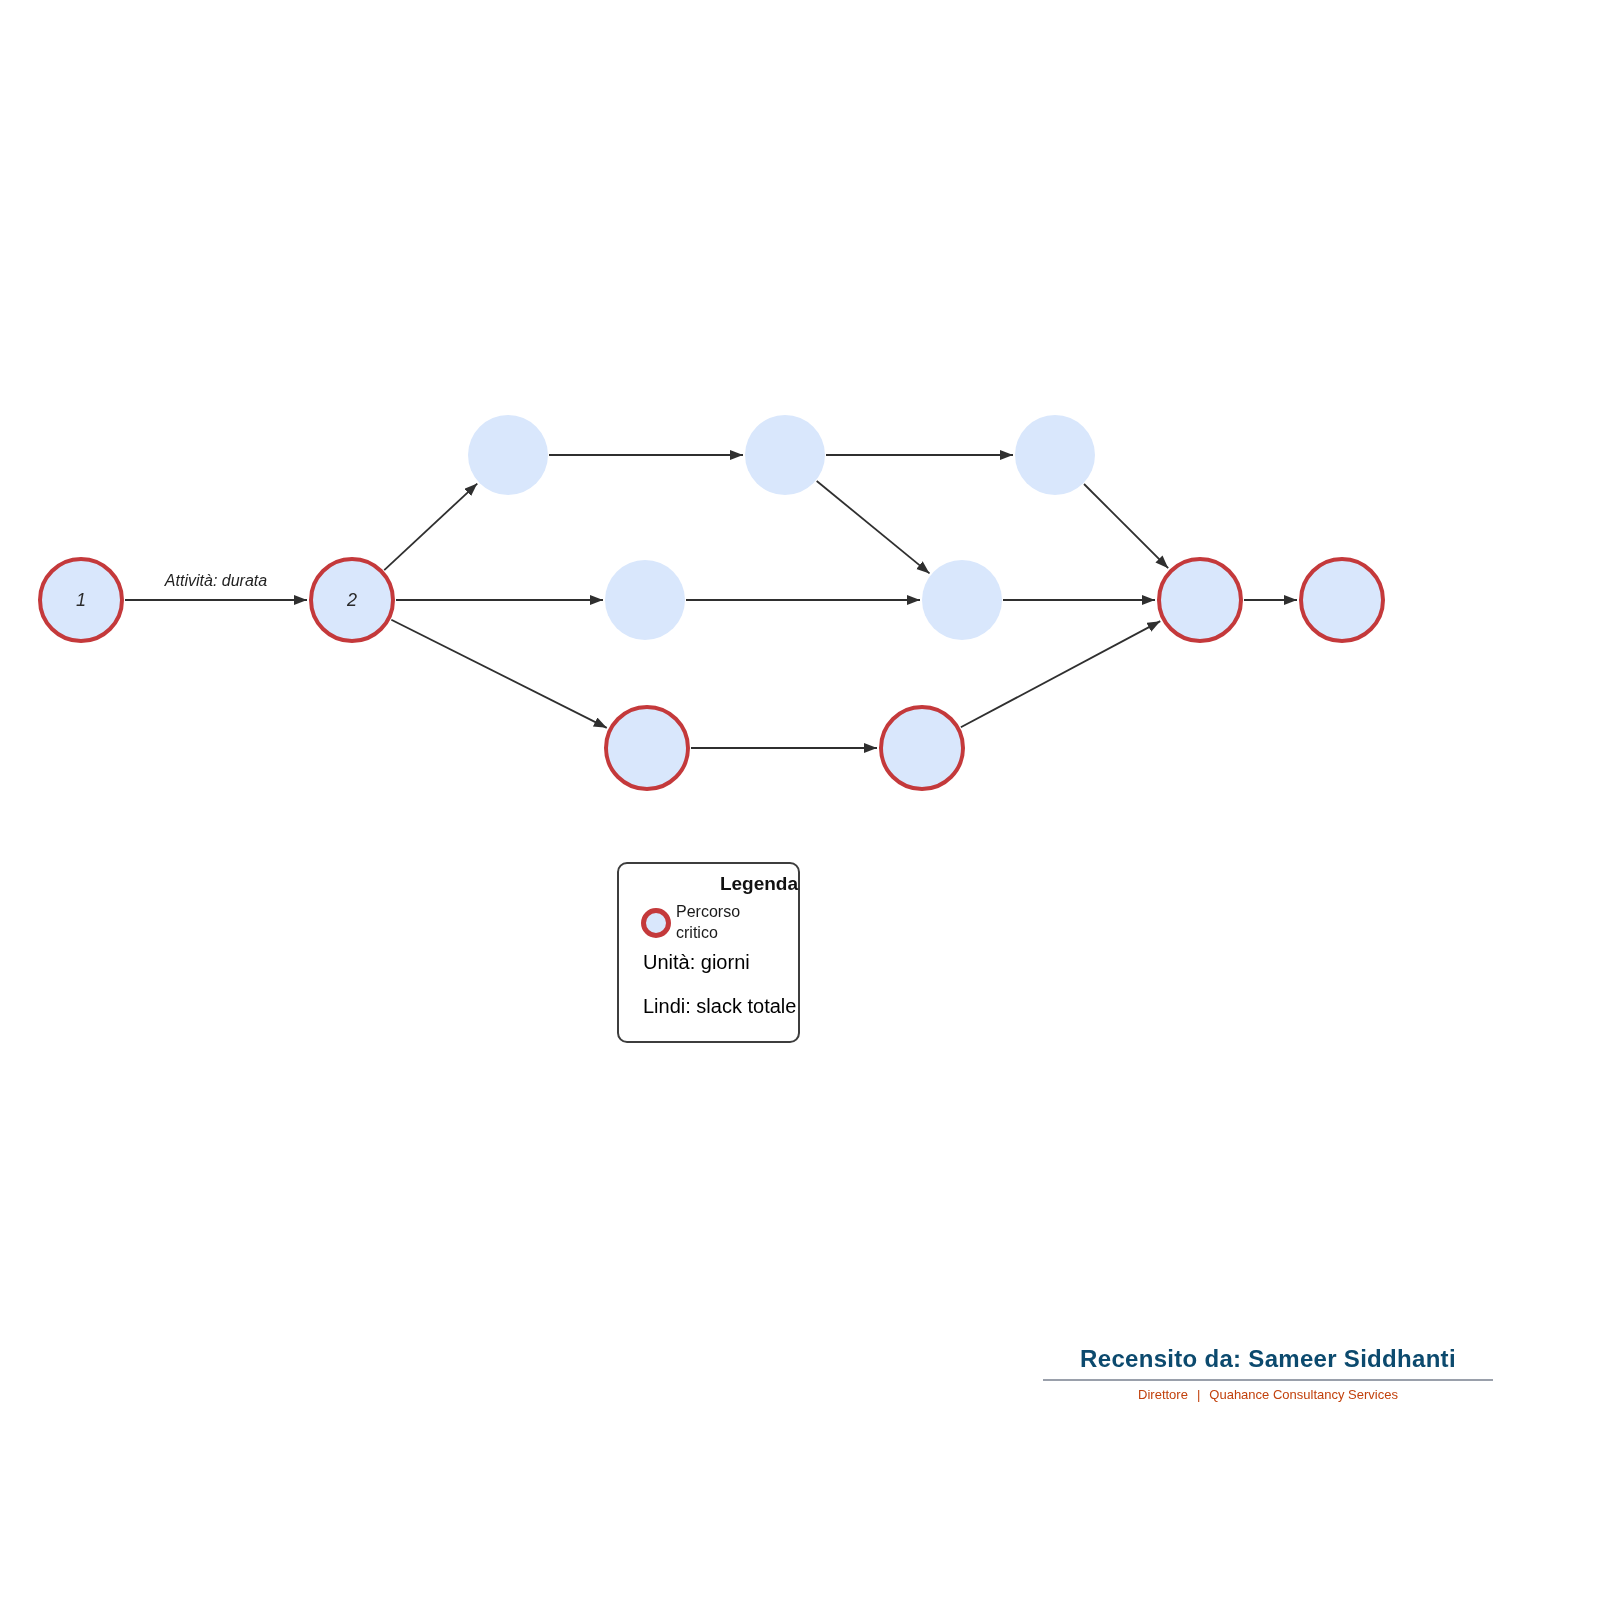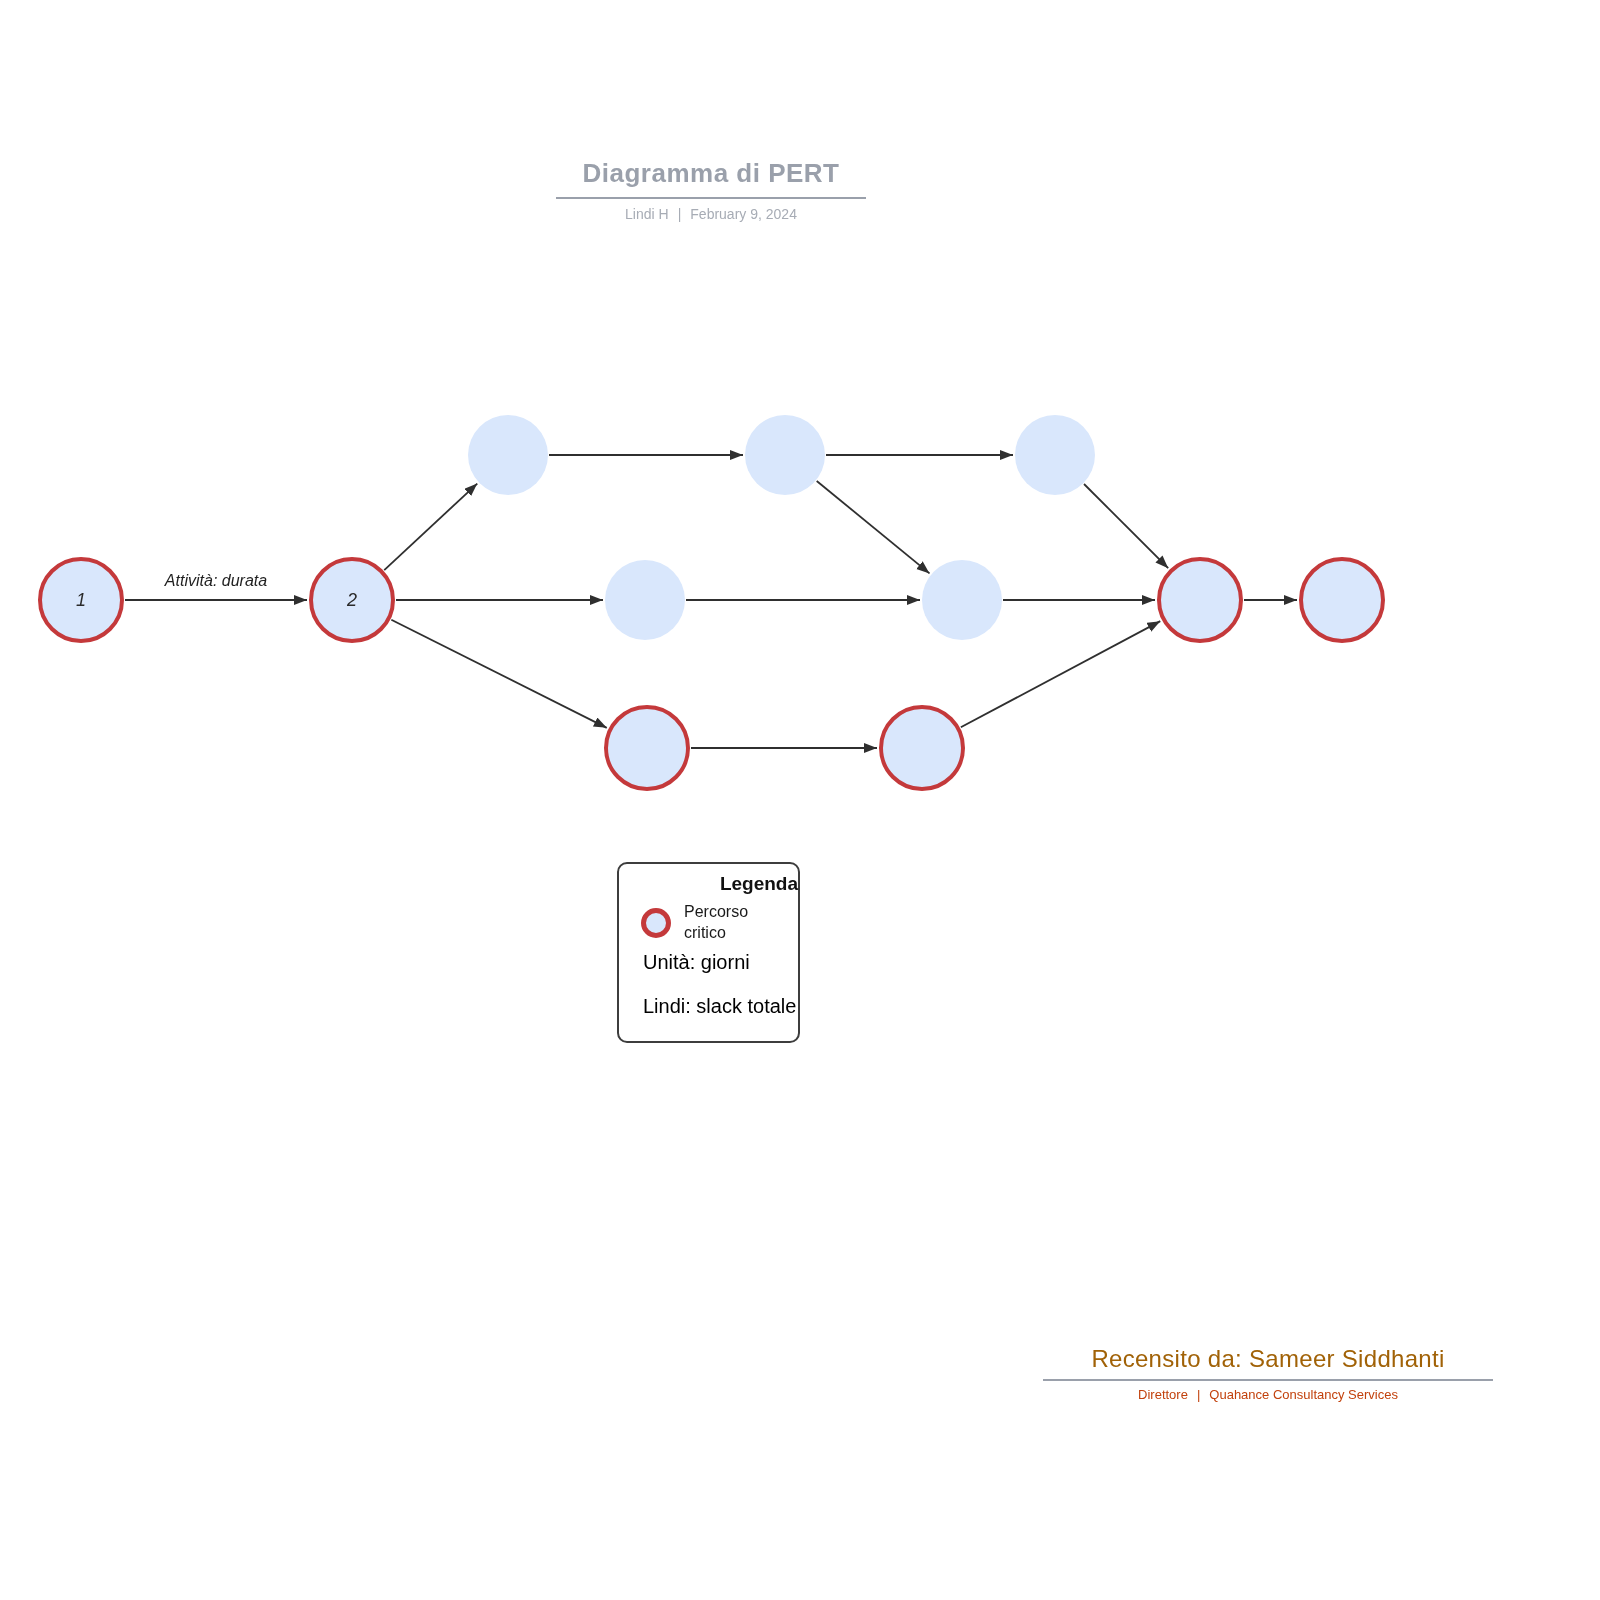--- a/index.html
+++ b/index.html
@@ -78,21 +78,21 @@
   .legend-swatch {
     flex: 0 0 auto;
     width: 20px;
     height: 20px;
     box-sizing: content-box;
     border: 5px solid #c4393b;
     border-radius: 50%;
     background: #d9e7fc;
   }
   .legend-label {
-    margin-left: 13px;
+    margin-left: 5px;
     width: 90px;
     font-size: 16px;
     line-height: 1.3;
     color: #1a1a1a;
   }
   .legend-line {
     margin: 7px 0 0 24px;
     font-size: 20px;
     color: #000000;
   }
@@ -102,47 +102,40 @@
   .doc-footer {
     position: absolute;
     left: 1043px;
     top: 1345px;
     width: 450px;
     text-align: center;
   }
   .footer-title {
     font-size: 24px;
     line-height: 28px;
-    font-weight: normal;
-    color: #a16207;
+    font-weight: bold;
+    color: #0c4a6e;
     letter-spacing: 0.3px;
   }
   .footer-rule {
     width: 450px;
     margin: 6px auto 0 auto;
     border-bottom: 2px solid #9aa0ab;
   }
   .footer-subtitle {
     margin-top: 6px;
     font-size: 13px;
     color: #c2410c;
   }
 </style>
 </head>
 <body>
 
 <div class="page">
 
-  <header class="doc-header">
-    <h1 class="doc-title">Diagramma di PERT</h1>
-    <div class="doc-title-rule"></div>
-    <div class="doc-subtitle">
-      <span>Lindi H</span><span class="sep">|</span><span>February 9, 2024</span>
-    </div>
-  </header>
 
   <svg id="diagram" width="1600" height="1600" viewBox="0 0 1600 1600">
       <defs>
         <marker id="arrowhead" markerUnits="userSpaceOnUse" markerWidth="16" markerHeight="12" refX="13" refY="5" orient="auto">
           <path d="M0,0 L13,5 L0,10 Z" fill="#2f2f2f"></path>
         </marker>
       </defs>
       <line x1="125" y1="600" x2="307" y2="600" stroke="#2f2f2f" stroke-width="1.8" marker-end="url(#arrowhead)"></line>
       <text x="216" y="586" text-anchor="middle" font-size="16" font-style="italic" fill="#1f1f1f" font-family="&quot;Liberation Sans&quot;, sans-serif">Attività: durata</text>
       <line x1="384.228193666557" y1="570.0443071689053" x2="477.2367242273774" y2="483.59407042968127" stroke="#2f2f2f" stroke-width="1.8" marker-end="url(#arrowhead)"></line>

